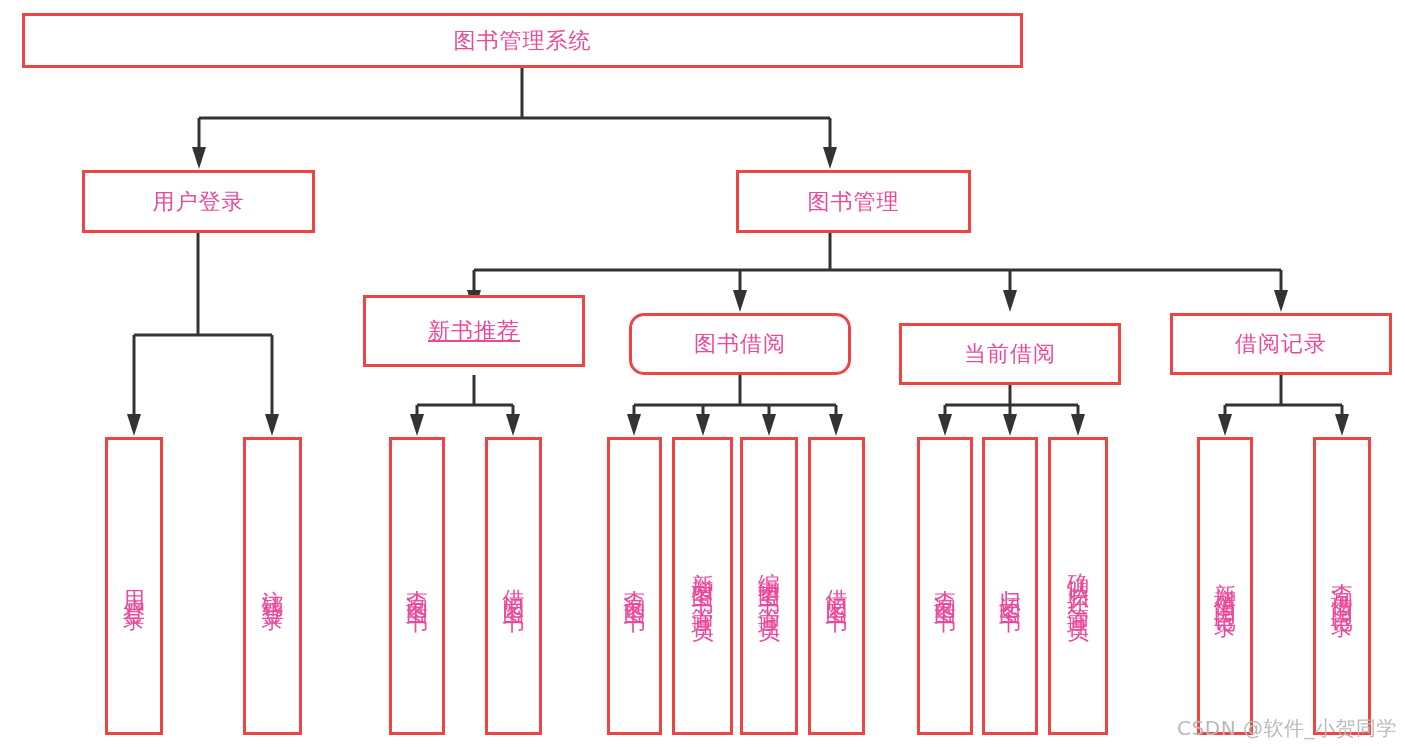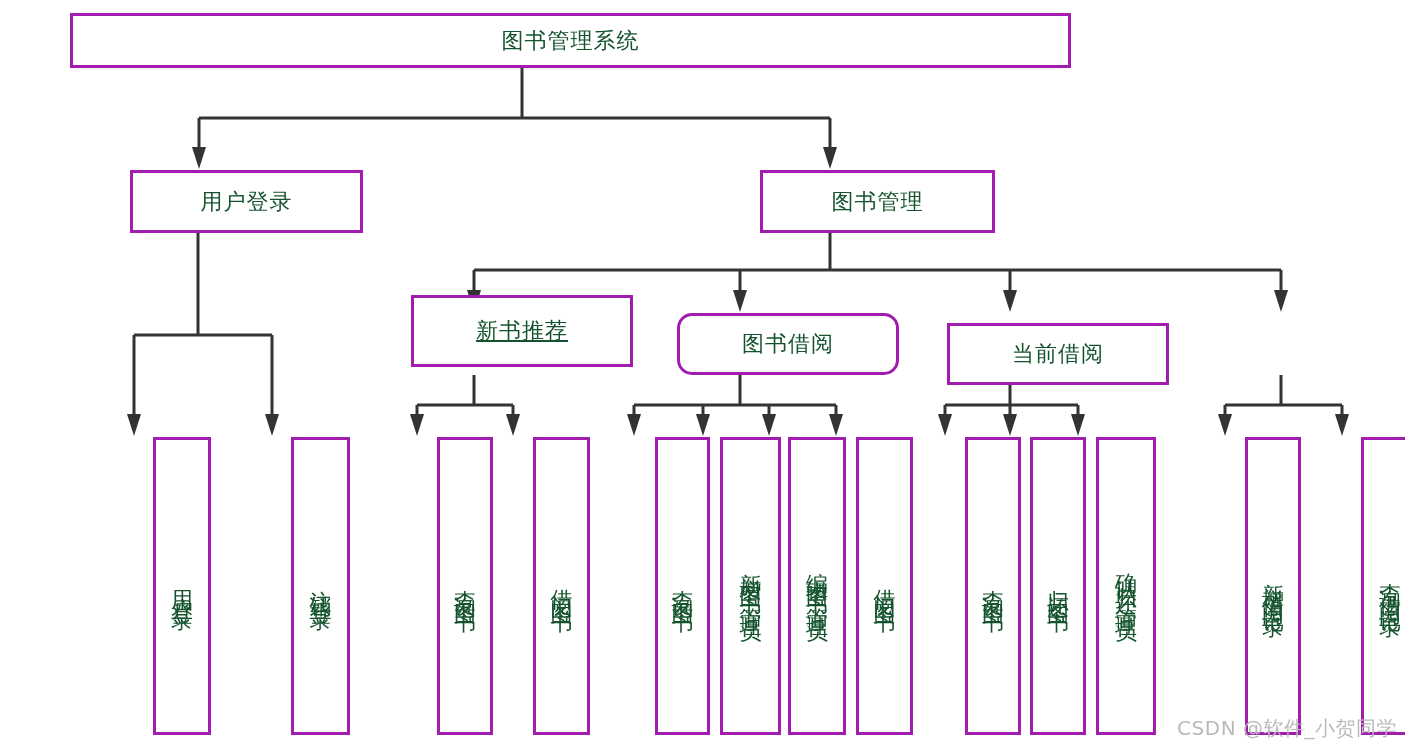--- a/index.html
+++ b/index.html
@@ -17,27 +17,26 @@
   }
   #connectors {
     position: absolute;
     left: 0; top: 0;
     width: 1405px;
     height: 747px;
   }
   .node {
     position: absolute;
     box-sizing: border-box;
-    border: 3px solid #a21caf;
+    border: 3px solid #ef4444;
     background: #ffffff;
     display: flex;
     align-items: center;
     justify-content: center;
-    color: #14532d;
-    margin-left: 48px;
+    color: #ec4899;
   }
   .hlabel {
     font-size: 22px;
     letter-spacing: 1px;
     white-space: nowrap;
   }
   .leaf .vlabel {
     writing-mode: vertical-rl;
     text-orientation: mixed;
     font-size: 22px;
@@ -148,33 +147,36 @@
     </g>
   </svg>
 
   <div class="node" style="left:22px; top:13px; width:1001px; height:55px;">
     <span class="hlabel">图书管理系统</span>
   </div>
 
   <div class="node" style="left:82px; top:170px; width:233px; height:63px;">
     <span class="hlabel">用户登录</span>
   </div>
-  <div class="node" style="left:712px; top:170px; width:235px; height:63px;">
+  <div class="node" style="left:736px; top:170px; width:235px; height:63px;">
     <span class="hlabel">图书管理</span>
   </div>
 
   <div class="node" style="left:363px; top:295px; width:222px; height:72px;text-decoration:underline;">
     <span class="hlabel">新书推荐</span>
   </div>
   <div class="node" style="left:629px; top:313px; width:222px; height:62px;border-radius:15px;">
     <span class="hlabel">图书借阅</span>
   </div>
   <div class="node" style="left:899px; top:323px; width:222px; height:62px;">
     <span class="hlabel">当前借阅</span>
   </div>
+  <div class="node" style="left:1170px; top:313px; width:222px; height:62px;">
+    <span class="hlabel">借阅记录</span>
+  </div>
 
   <div class="node leaf" style="left:105px; top:437px; width:58px; height:298px;">
     <span class="vlabel">用户登录</span>
   </div>
   <div class="node leaf" style="left:243px; top:437px; width:59px; height:298px;">
     <span class="vlabel">注销登录</span>
   </div>
 
   <div class="node leaf" style="left:389px; top:437px; width:56px; height:298px;">
     <span class="vlabel">查询图书</span>

